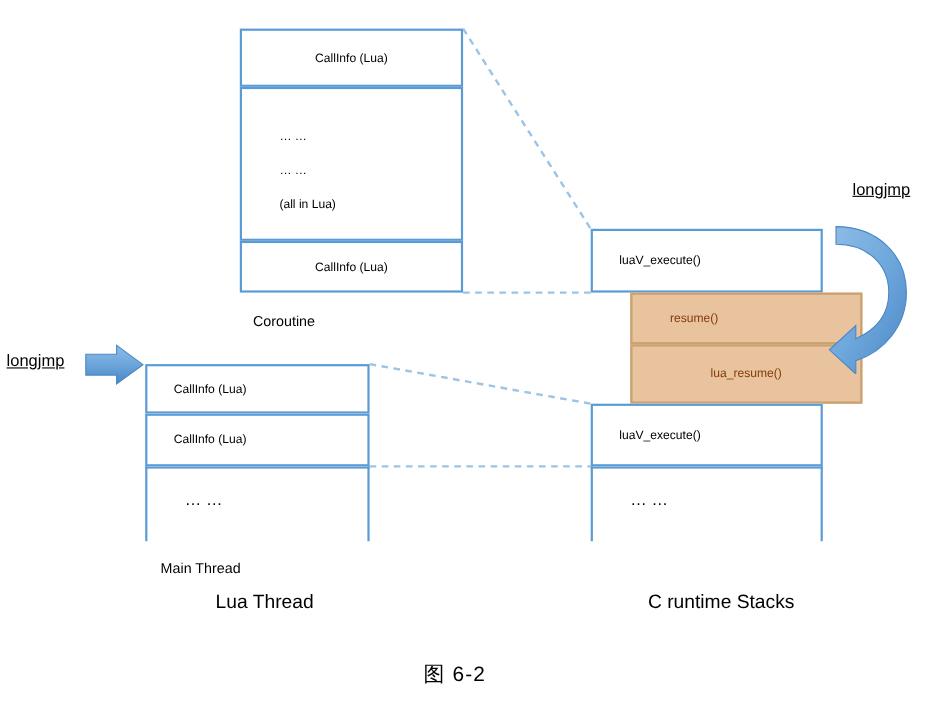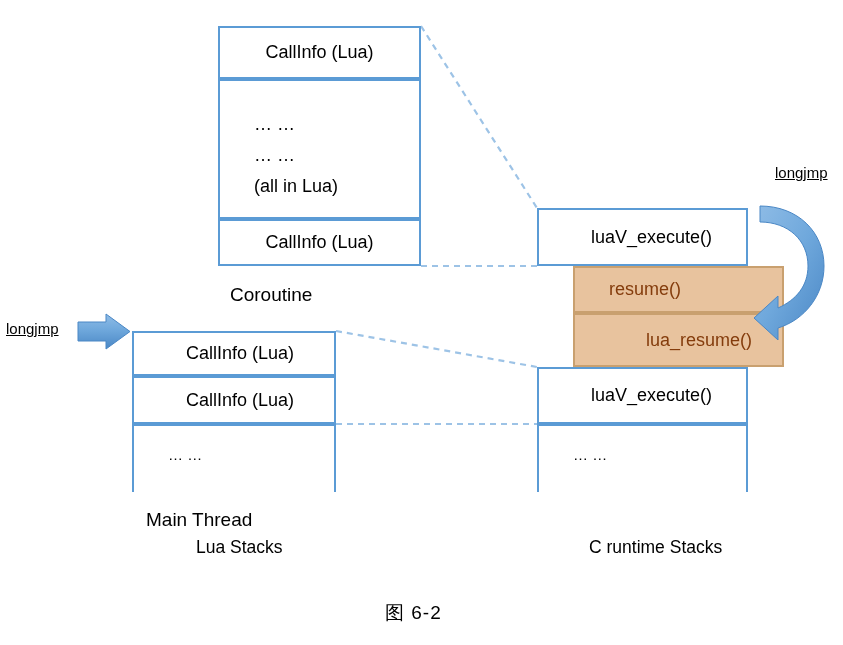--- a/index.html
+++ b/index.html
@@ -20,32 +20,32 @@
   }
 
   
   .frame {
     position: absolute;
     box-sizing: border-box;
     border: 2.5px solid #5b9bd5;
     background: #ffffff;
     display: flex;
     align-items: center;
-    font-size: 18px;
+    font-size: 11px;
     color: #000000;
     white-space: nowrap;
   }
   .frame .ftext {
     display: block;
     width: 100%;
     text-align: center;
   }
   .frame.lefttext .ftext {
     text-align: left;
-    padding-left: 52px;
+    padding-left: 24px;
   }
   .frame.hl {
     background: #e8c39e;
     border-color: #c9a06f;
     color: #843c0c;
     margin-left: 36px;
   }
   .frame.hl.lefttext .ftext { padding-left: 34px; }
 
   
@@ -63,21 +63,21 @@
   .open-region .ftext {
     display: block;
     padding-left: 34px;
     padding-top: 20px;
     text-align: left;
   }
 
   
   .caption-small {
     position: absolute;
-    font-size: 19px;
+    font-size: 13px;
     color: #000000;
     white-space: nowrap;
     text-align: center;
   }
   .caption-big {
     position: absolute;
     font-size: 17.5px;
     color: #000000;
     white-space: nowrap;
   }
@@ -143,21 +143,21 @@
     <div class="frame lefttext" style="left:132px; top:376px; width:204px; height:48px;">
       <span class="ftext">CallInfo (Lua)</span>
     </div>
     <div class="open-region" style="left:132px; top:424px; width:204px; height:68px;">
       <span class="ftext">… …</span>
     </div>
 
     <div class="caption-small" style="left:146px; top:509px;">Main Thread</div>
   </div>
 
-  <div class="caption-big" style="left:196px; top:537px;">Lua Stacks</div>
+  <div class="caption-big" style="left:196px; top:537px;">Lua Thread</div>
 
   <div>
     <div class="frame lefttext" style="left:537px; top:208px; width:211px; height:58px;">
       <span class="ftext">luaV_execute()</span>
     </div>
     <div class="frame lefttext hl" style="left:537px; top:266px; width:211px; height:47px;">
       <span class="ftext">resume()</span>
     </div>
     <div class="frame lefttext hl" style="left:537px; top:313px; width:211px; height:54px;padding-left:37px;">
       <span class="ftext">lua_resume()</span>

